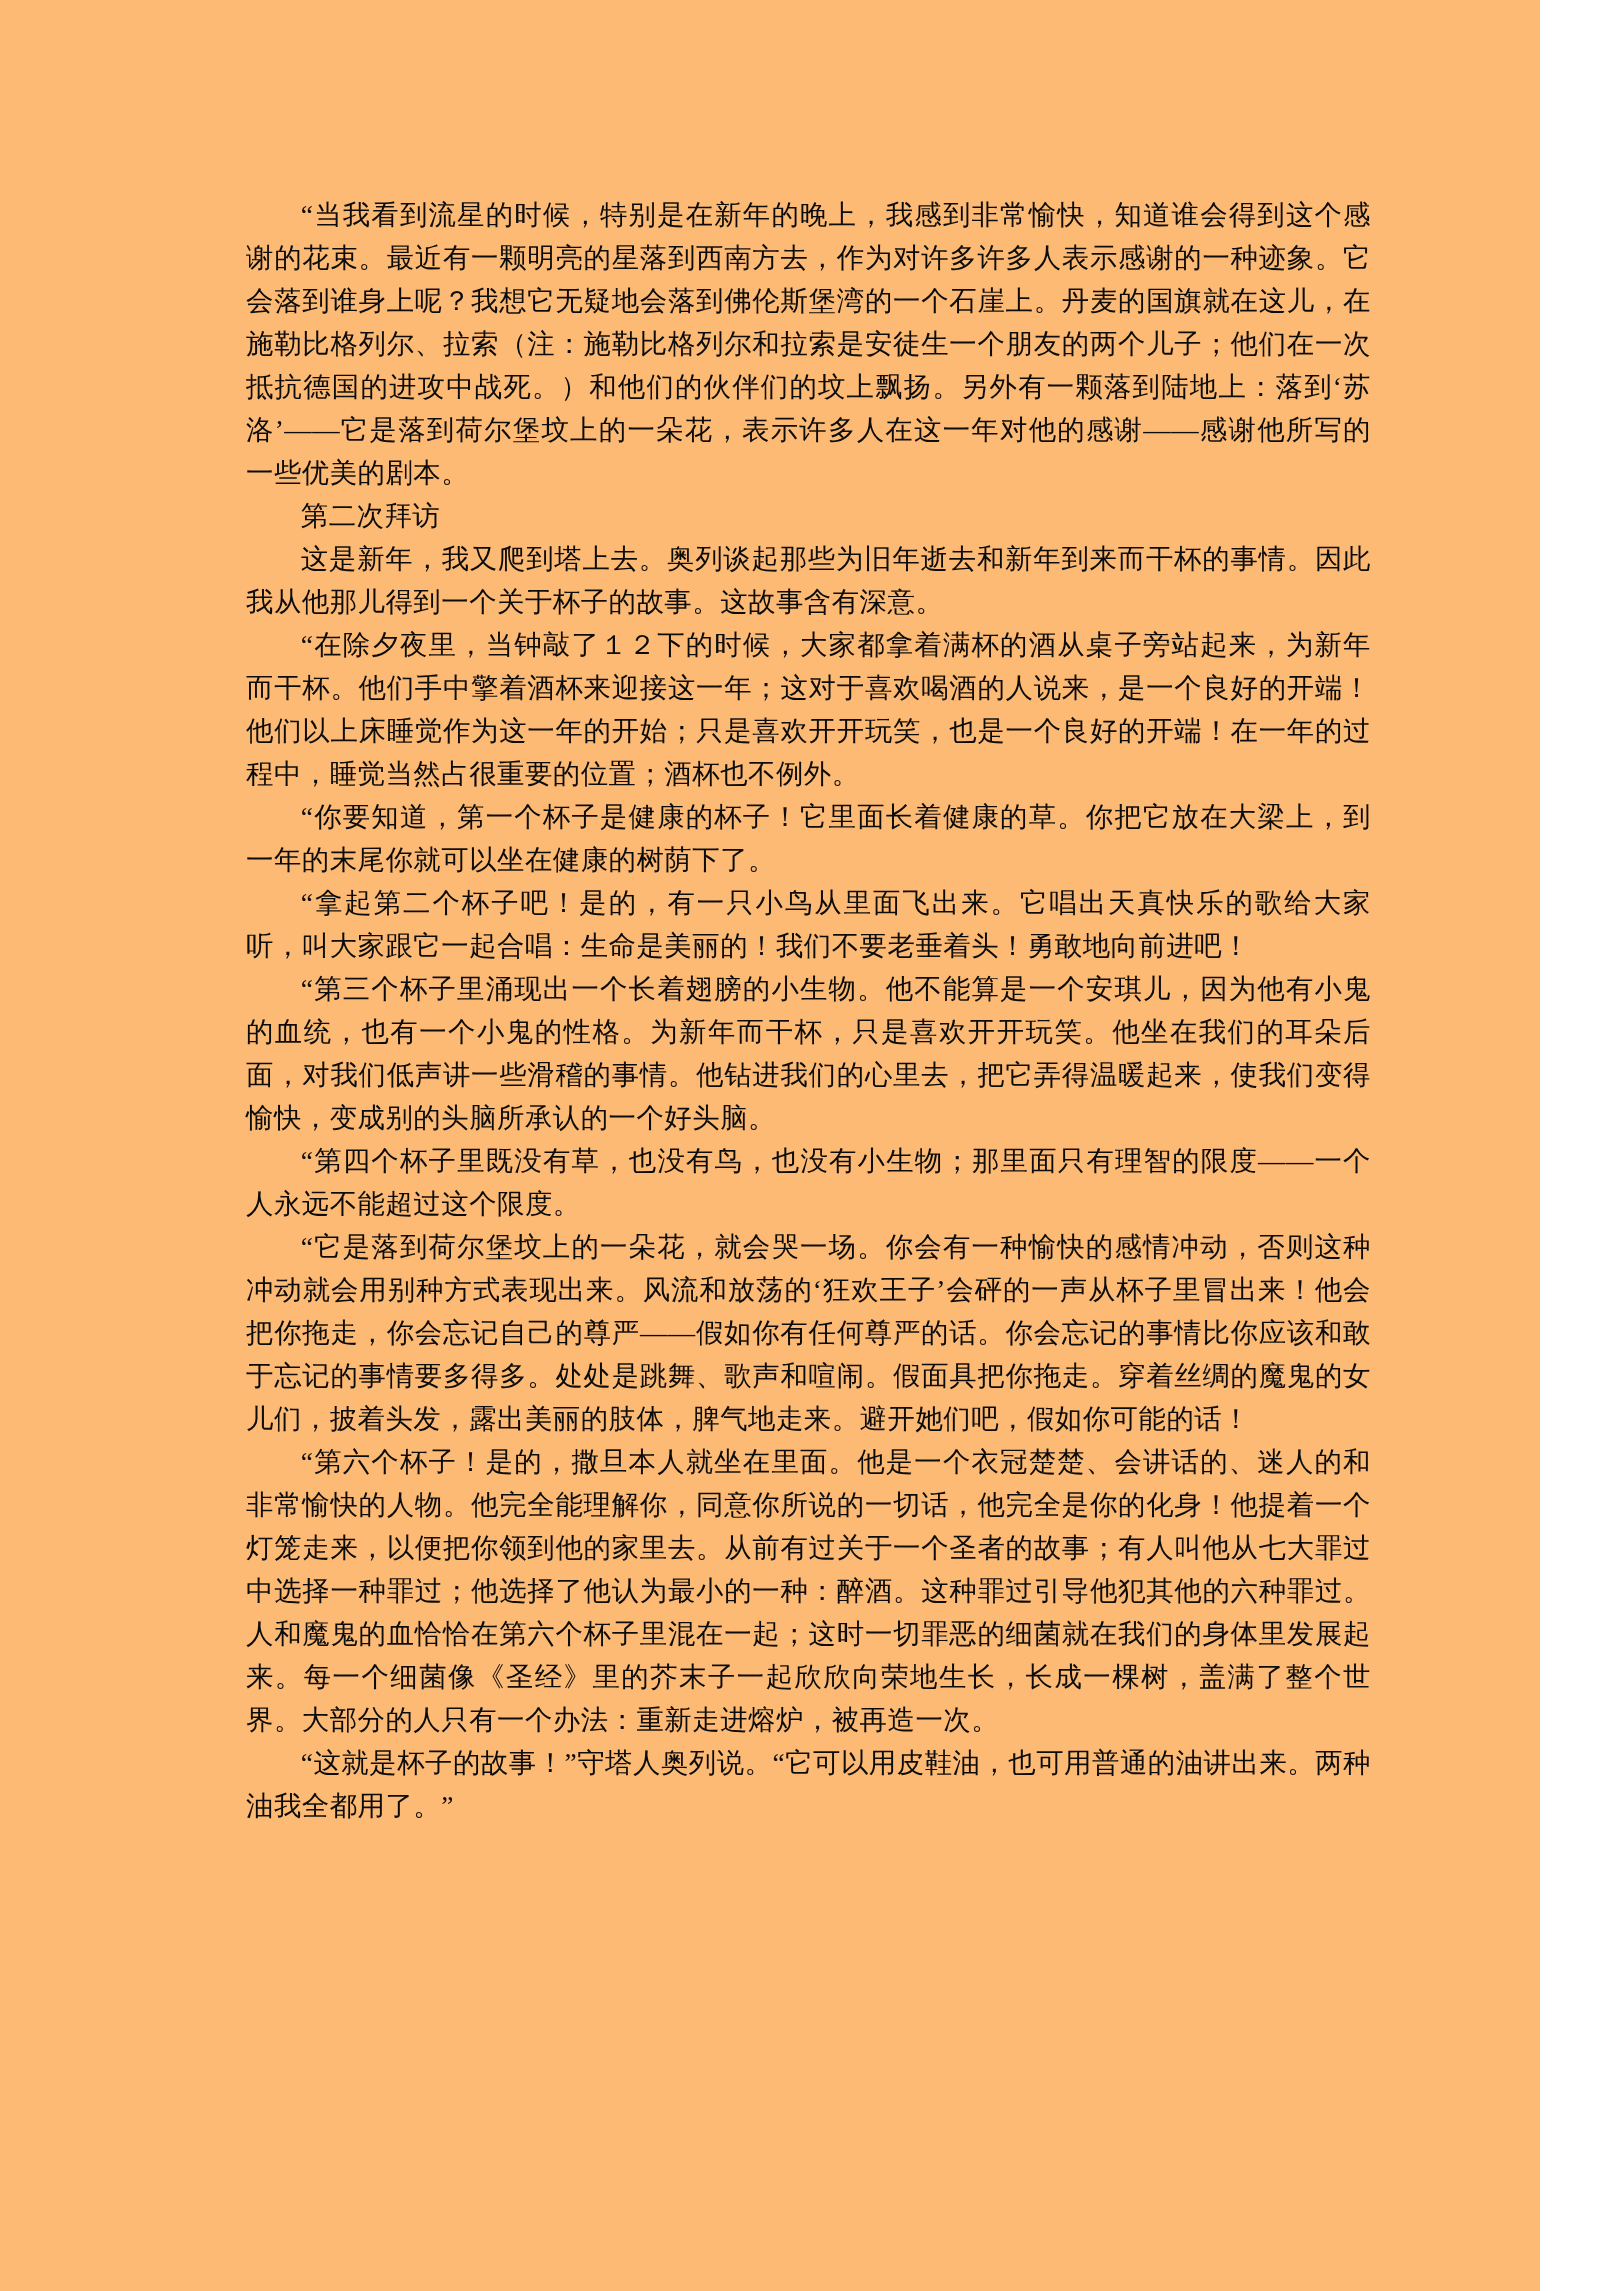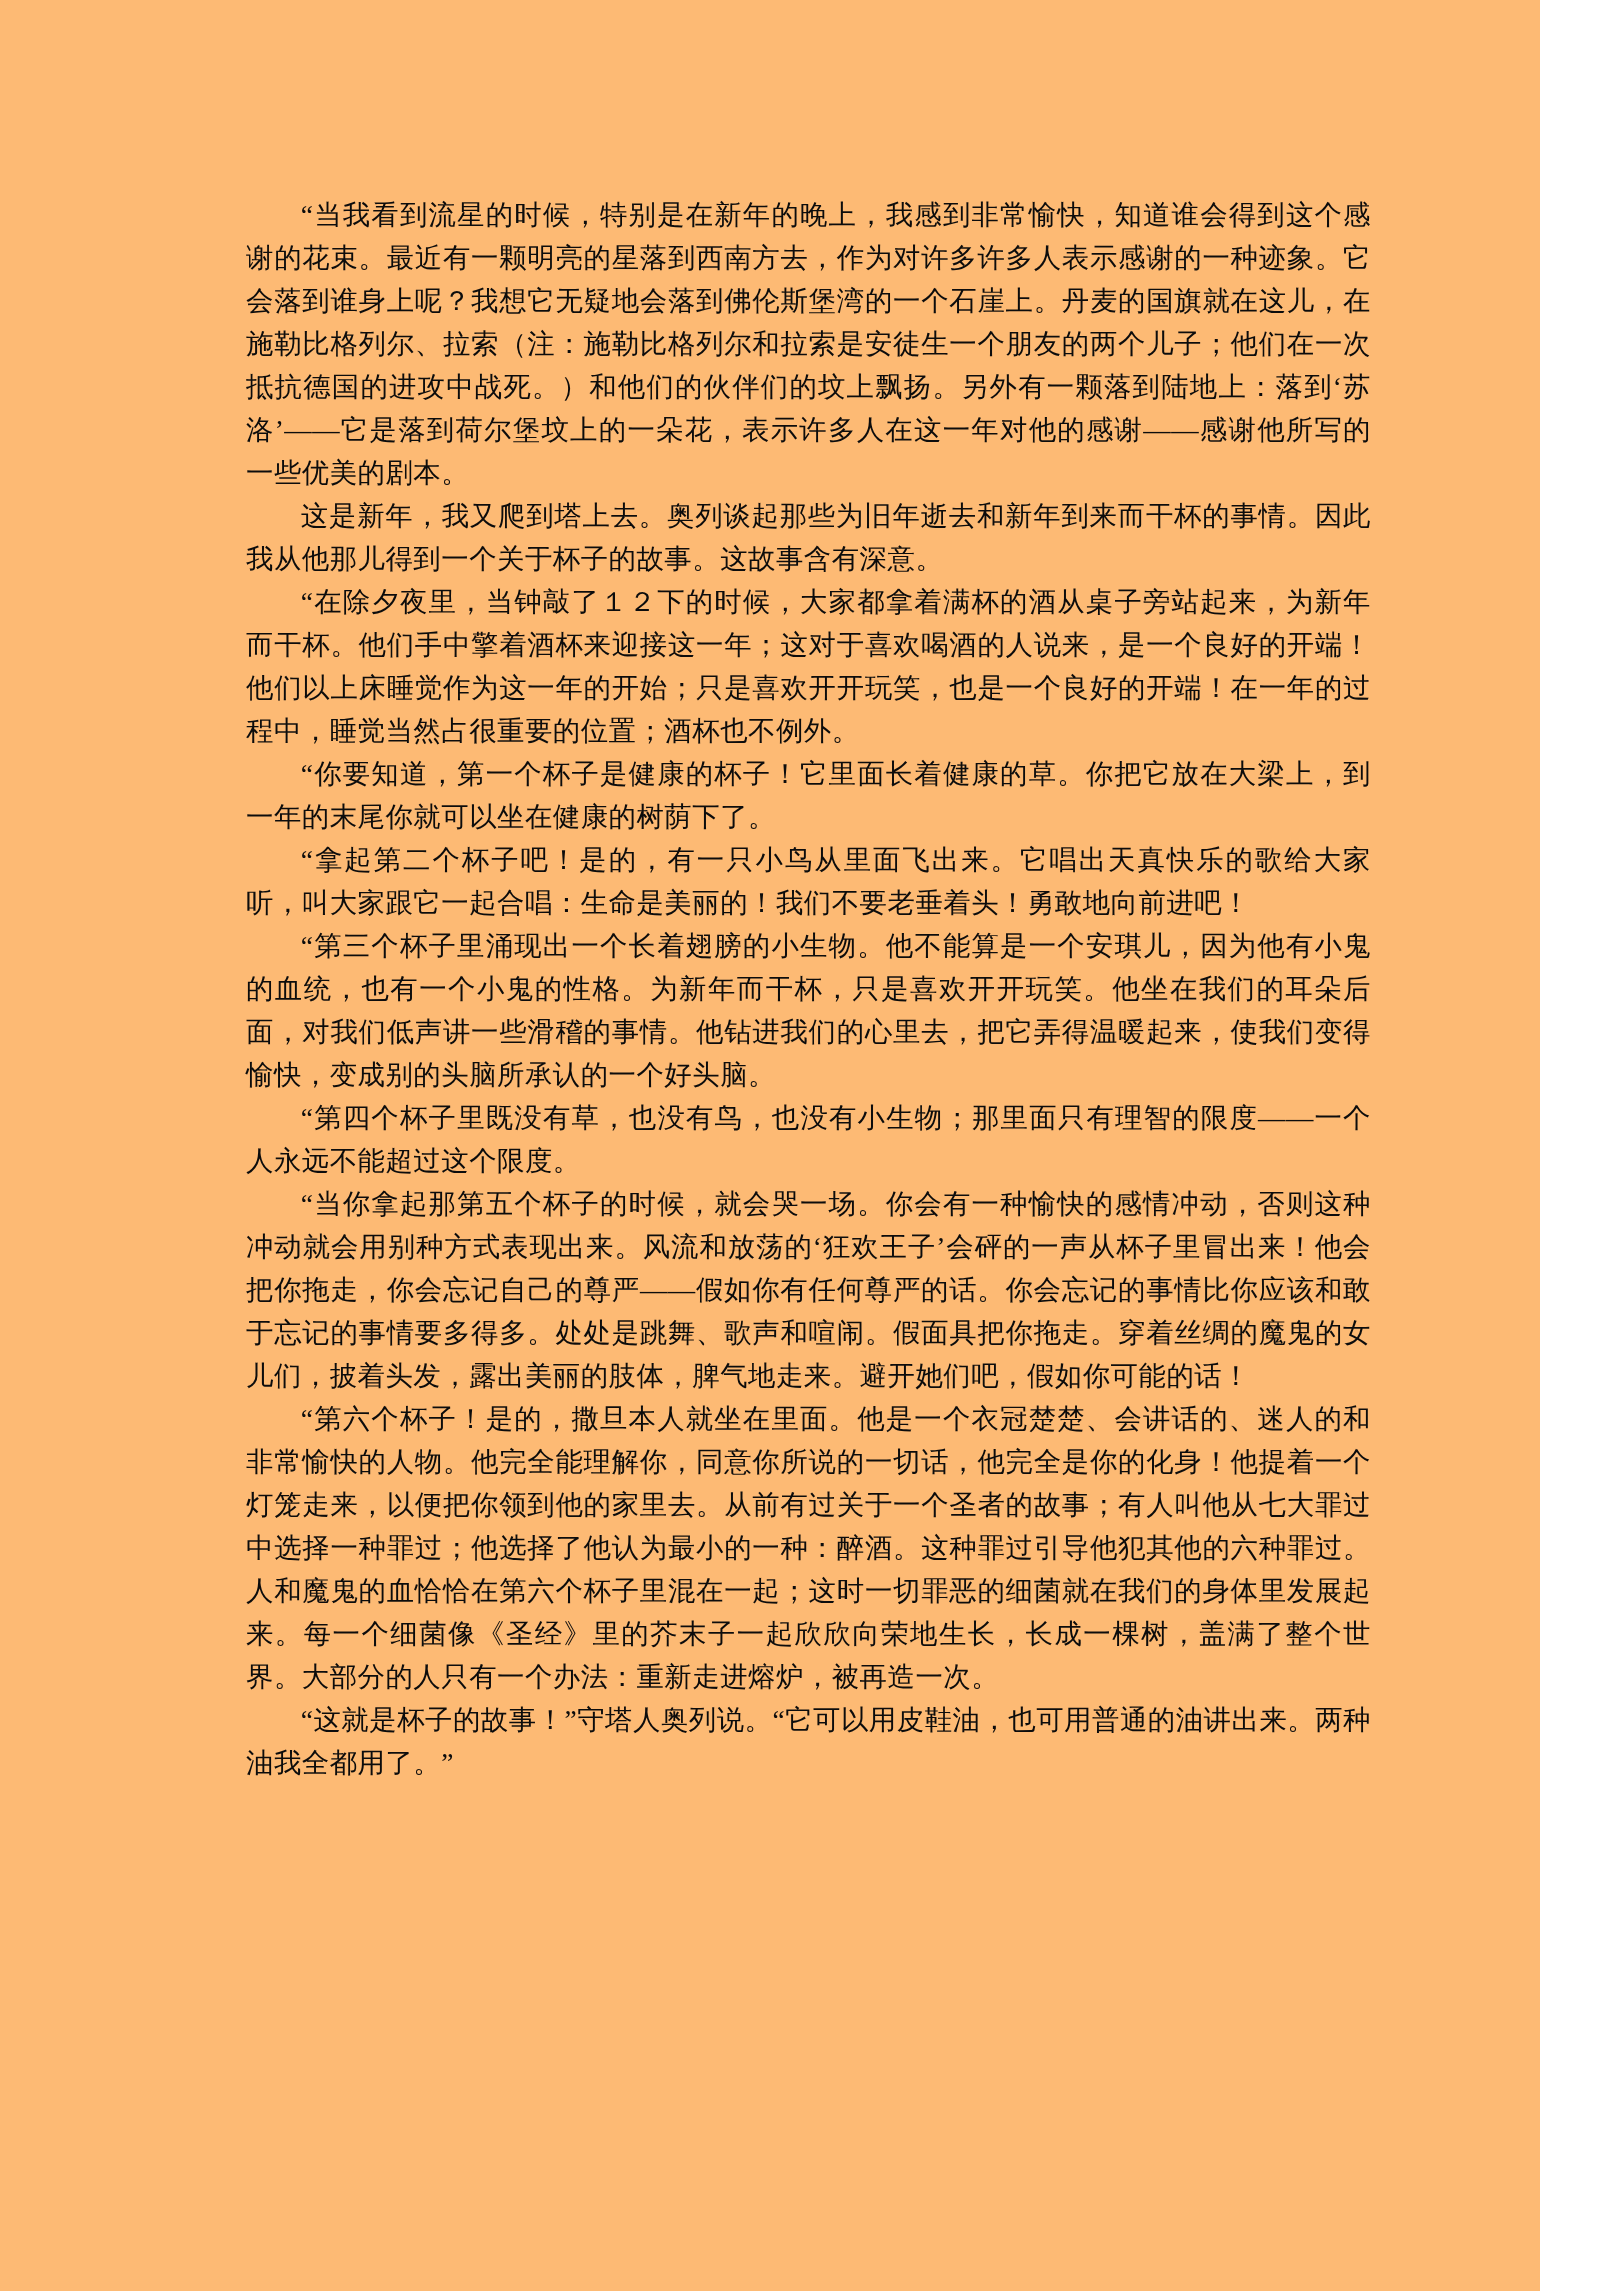--- a/index.html
+++ b/index.html
@@ -33,24 +33,25 @@
     text-indent: 2em;
     word-break: break-all;
   }
 </style>
 </head>
 <body>
 
 <div class="page">
   <div class="text-column">
     <p>“当我看到流星的时候，特别是在新年的晚上，我感到非常愉快，知道谁会得到这个感谢的花束。最近有一颗明亮的星落到西南方去，作为对许多许多人表示感谢的一种迹象。它会落到谁身上呢？我想它无疑地会落到佛伦斯堡湾的一个石崖上。丹麦的国旗就在这儿，在施勒比格列尔、拉索（注：施勒比格列尔和拉索是安徒生一个朋友的两个儿子；他们在一次抵抗德国的进攻中战死。）和他们的伙伴们的坟上飘扬。另外有一颗落到陆地上：落到‘苏洛’——它是落到荷尔堡坟上的一朵花，表示许多人在这一年对他的感谢——感谢他所写的一些优美的剧本。</p>
+    <p>第二次拜访</p>
     <p>这是新年，我又爬到塔上去。奥列谈起那些为旧年逝去和新年到来而干杯的事情。因此我从他那儿得到一个关于杯子的故事。这故事含有深意。</p>
     <p>“在除夕夜里，当钟敲了１２下的时候，大家都拿着满杯的酒从桌子旁站起来，为新年而干杯。他们手中擎着酒杯来迎接这一年；这对于喜欢喝酒的人说来，是一个良好的开端！他们以上床睡觉作为这一年的开始；只是喜欢开开玩笑，也是一个良好的开端！在一年的过程中，睡觉当然占很重要的位置；酒杯也不例外。</p>
     <p>“你要知道，第一个杯子是健康的杯子！它里面长着健康的草。你把它放在大梁上，到一年的末尾你就可以坐在健康的树荫下了。</p>
     <p>“拿起第二个杯子吧！是的，有一只小鸟从里面飞出来。它唱出天真快乐的歌给大家听，叫大家跟它一起合唱：生命是美丽的！我们不要老垂着头！勇敢地向前进吧！</p>
     <p>“第三个杯子里涌现出一个长着翅膀的小生物。他不能算是一个安琪儿，因为他有小鬼的血统，也有一个小鬼的性格。为新年而干杯，只是喜欢开开玩笑。他坐在我们的耳朵后面，对我们低声讲一些滑稽的事情。他钻进我们的心里去，把它弄得温暖起来，使我们变得愉快，变成别的头脑所承认的一个好头脑。</p>
     <p>“第四个杯子里既没有草，也没有鸟，也没有小生物；那里面只有理智的限度——一个人永远不能超过这个限度。</p>
-    <p>“当你拿起那第五个杯子的时候，就会哭一场。你会有一种愉快的感情冲动，否则这种冲动就会用别种方式表现出来。风流和放荡的‘狂欢王子’会砰的一声从杯子里冒出来！他会把你拖走，你会忘记自己的尊严——假如你有任何尊严的话。你会忘记的事情比你应该和敢于忘记的事情要多得多。处处是跳舞、歌声和喧闹。假面具把你拖走。穿着丝绸的魔鬼的女儿们，披着头发，露出美丽的肢体，脾气地走来。避开她们吧，假如你可能的话！</p>
+    <p>“它是落到荷尔堡坟上的一朵花，就会哭一场。你会有一种愉快的感情冲动，否则这种冲动就会用别种方式表现出来。风流和放荡的‘狂欢王子’会砰的一声从杯子里冒出来！他会把你拖走，你会忘记自己的尊严——假如你有任何尊严的话。你会忘记的事情比你应该和敢于忘记的事情要多得多。处处是跳舞、歌声和喧闹。假面具把你拖走。穿着丝绸的魔鬼的女儿们，披着头发，露出美丽的肢体，脾气地走来。避开她们吧，假如你可能的话！</p>
     <p>“第六个杯子！是的，撒旦本人就坐在里面。他是一个衣冠楚楚、会讲话的、迷人的和非常愉快的人物。他完全能理解你，同意你所说的一切话，他完全是你的化身！他提着一个灯笼走来，以便把你领到他的家里去。从前有过关于一个圣者的故事；有人叫他从七大罪过中选择一种罪过；他选择了他认为最小的一种：醉酒。这种罪过引导他犯其他的六种罪过。人和魔鬼的血恰恰在第六个杯子里混在一起；这时一切罪恶的细菌就在我们的身体里发展起来。每一个细菌像《圣经》里的芥末子一起欣欣向荣地生长，长成一棵树，盖满了整个世界。大部分的人只有一个办法：重新走进熔炉，被再造一次。</p>
     <p>“这就是杯子的故事！”守塔人奥列说。“它可以用皮鞋油，也可用普通的油讲出来。两种油我全都用了。”</p>
   </div>
 </div>
 
 
 </body></html>

